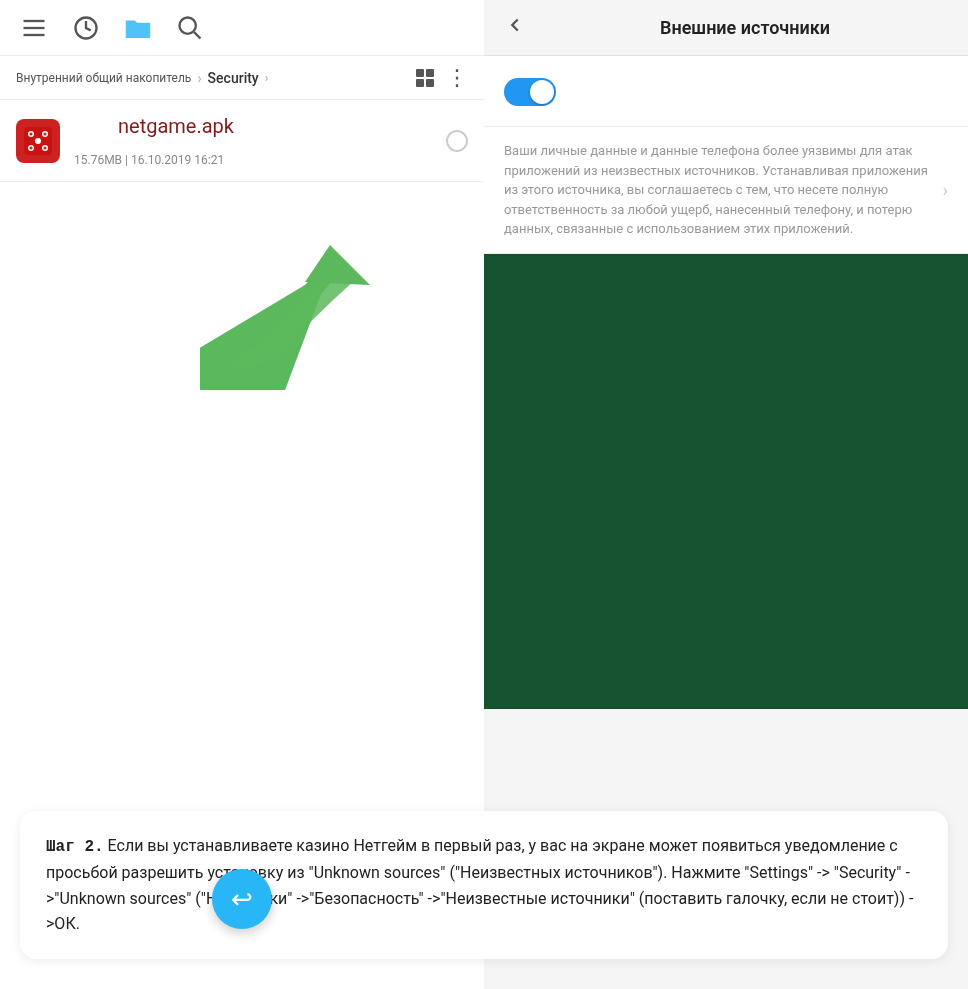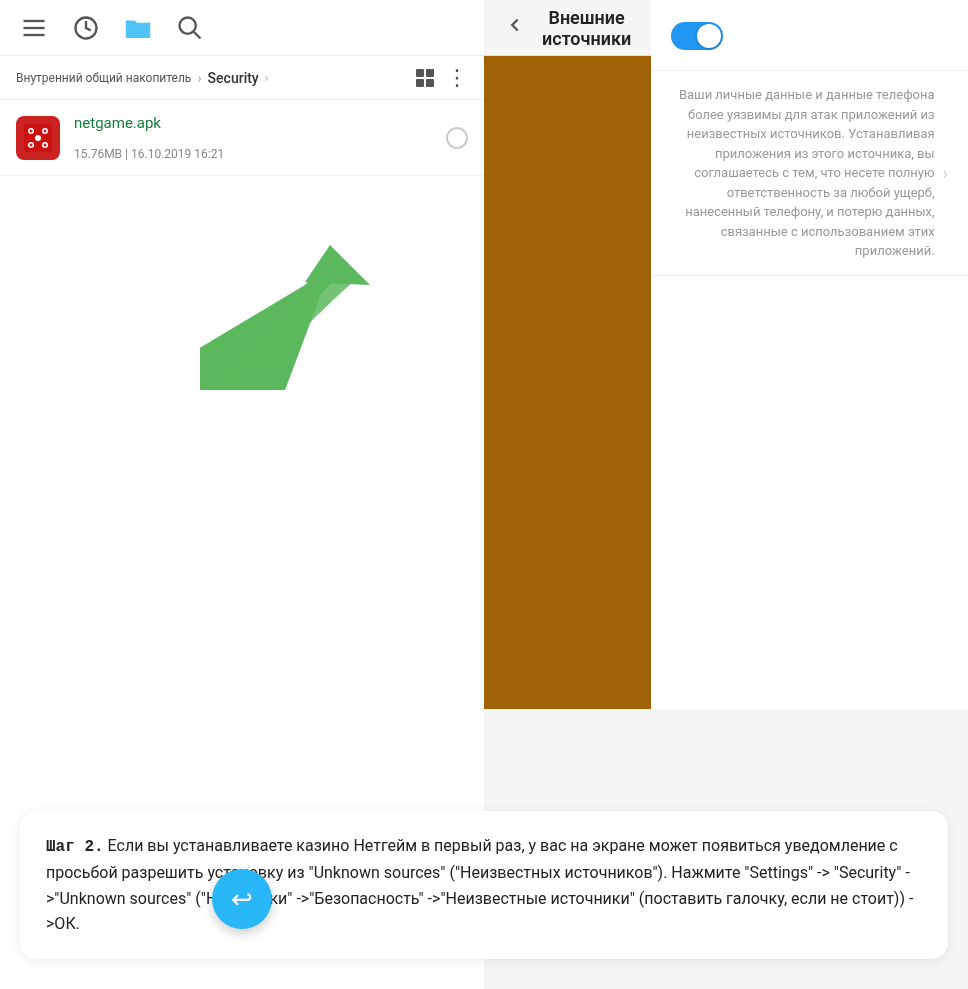--- a/index.html
+++ b/index.html
@@ -118,23 +118,24 @@
     }
 
     .file-info {
       flex: 1;
       display: flex;
       flex-direction: column;
       gap: 3px;
     }
 
     .file-name {
-      font-size: 15px;
-      color: #15803d;
+      font-size: 20px;
+      color: #7f1d1d;
       font-weight: 400;
+      margin-left: 44px;
     }
 
     .file-meta {
       font-size: 12px;
       color: #888888;
       margin-top: 12px;
     }
 
     .file-checkbox {
       width: 22px;
@@ -151,23 +152,23 @@
       left: 200px;
       width: 200px;
       height: 160px;
       pointer-events: none;
     }
 
     
     .right-panel {
       width: 484px;
       height: 709px;
-      background: #a16207;
-      display: flex;
-      flex-direction: row;
+      background: #14532d;
+      display: flex;
+      flex-direction: column;
     }
 
     .right-topbar {
       display: flex;
       align-items: center;
       padding: 12px 20px;
       height: 56px;
       background: #f5f5f5;
       border-bottom: 1px solid #e0e0e0;
     }
@@ -230,21 +231,20 @@
       box-shadow: 0 1px 3px rgba(0,0,0,0.3);
     }
 
     .settings-description-row {
       display: flex;
       align-items: center;
       padding: 14px 20px;
       background: #ffffff;
       border-bottom: 1px solid #eeeeee;
       gap: 8px;
-      text-align: right;
     }
 
     .settings-desc-text {
       font-size: 13px;
       color: #999999;
       line-height: 1.5;
       flex: 1;
     }
 
     .chevron-right {

